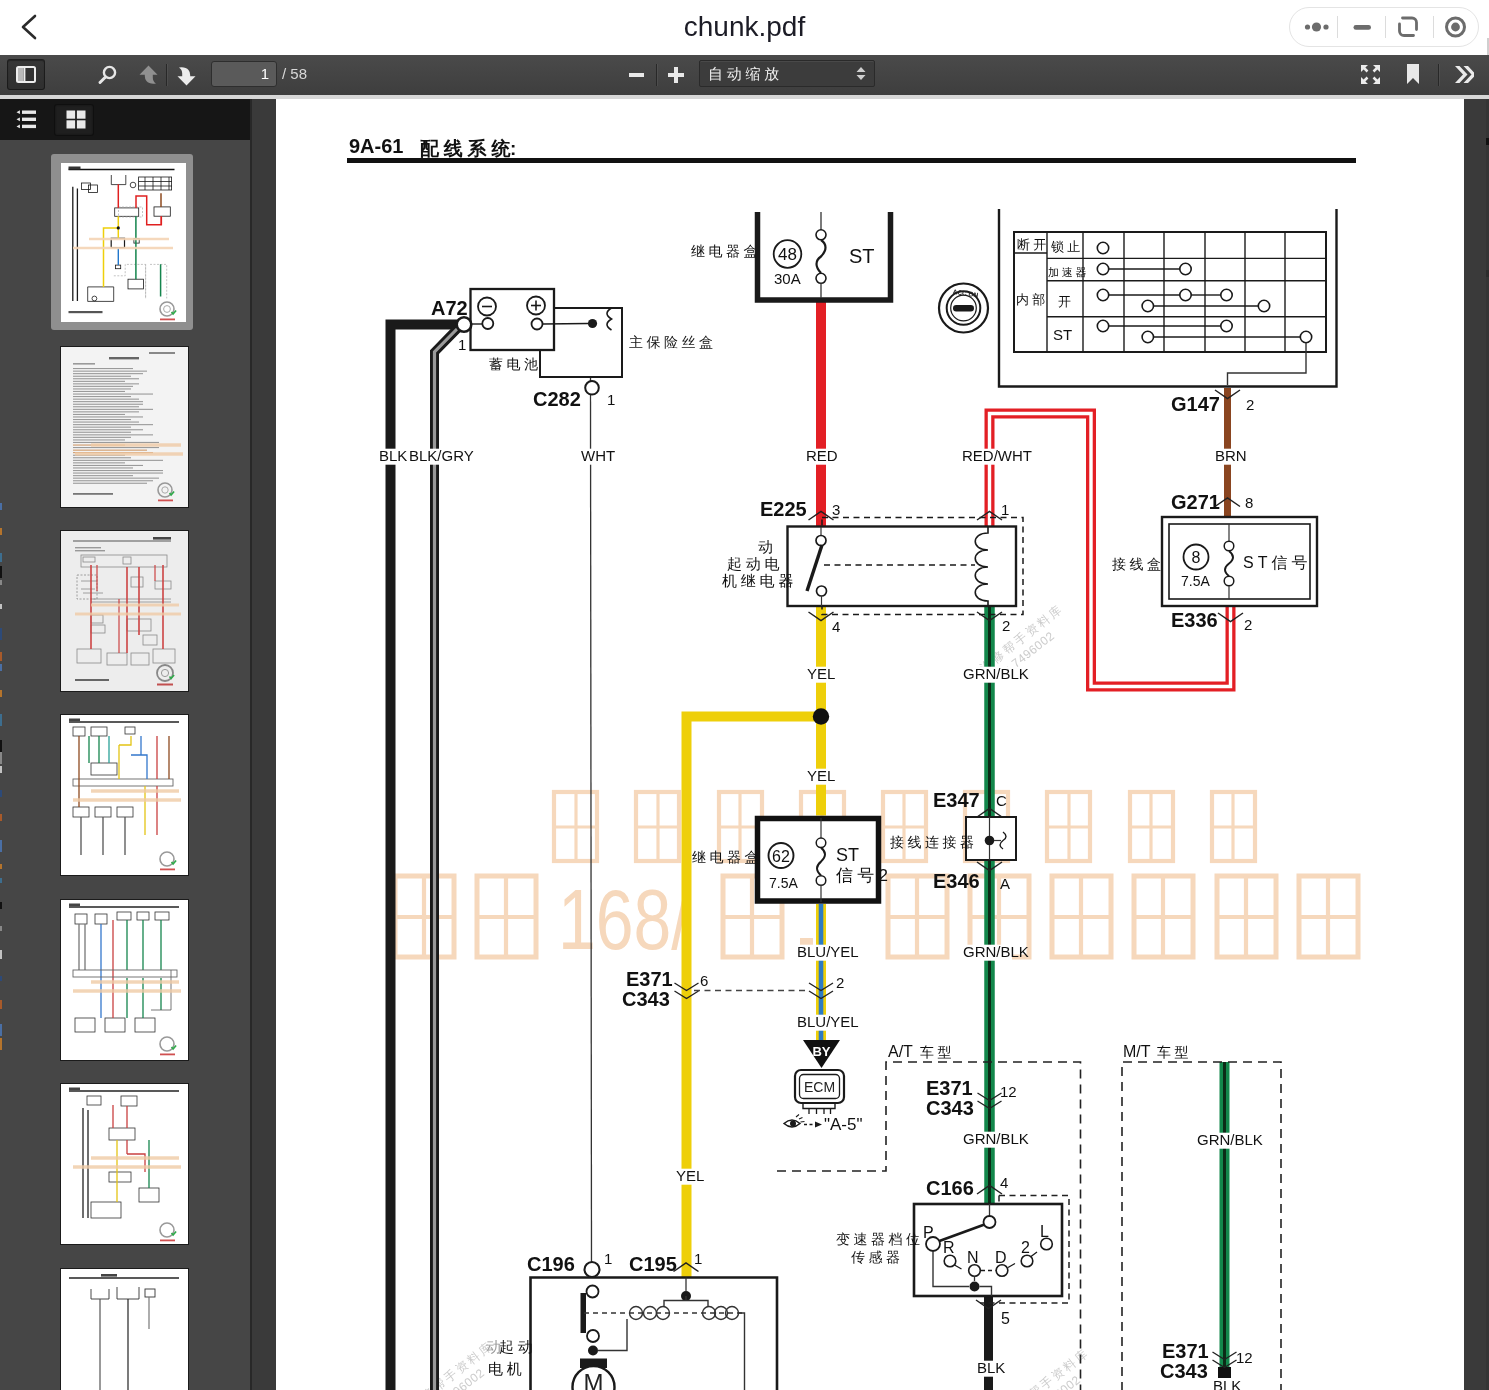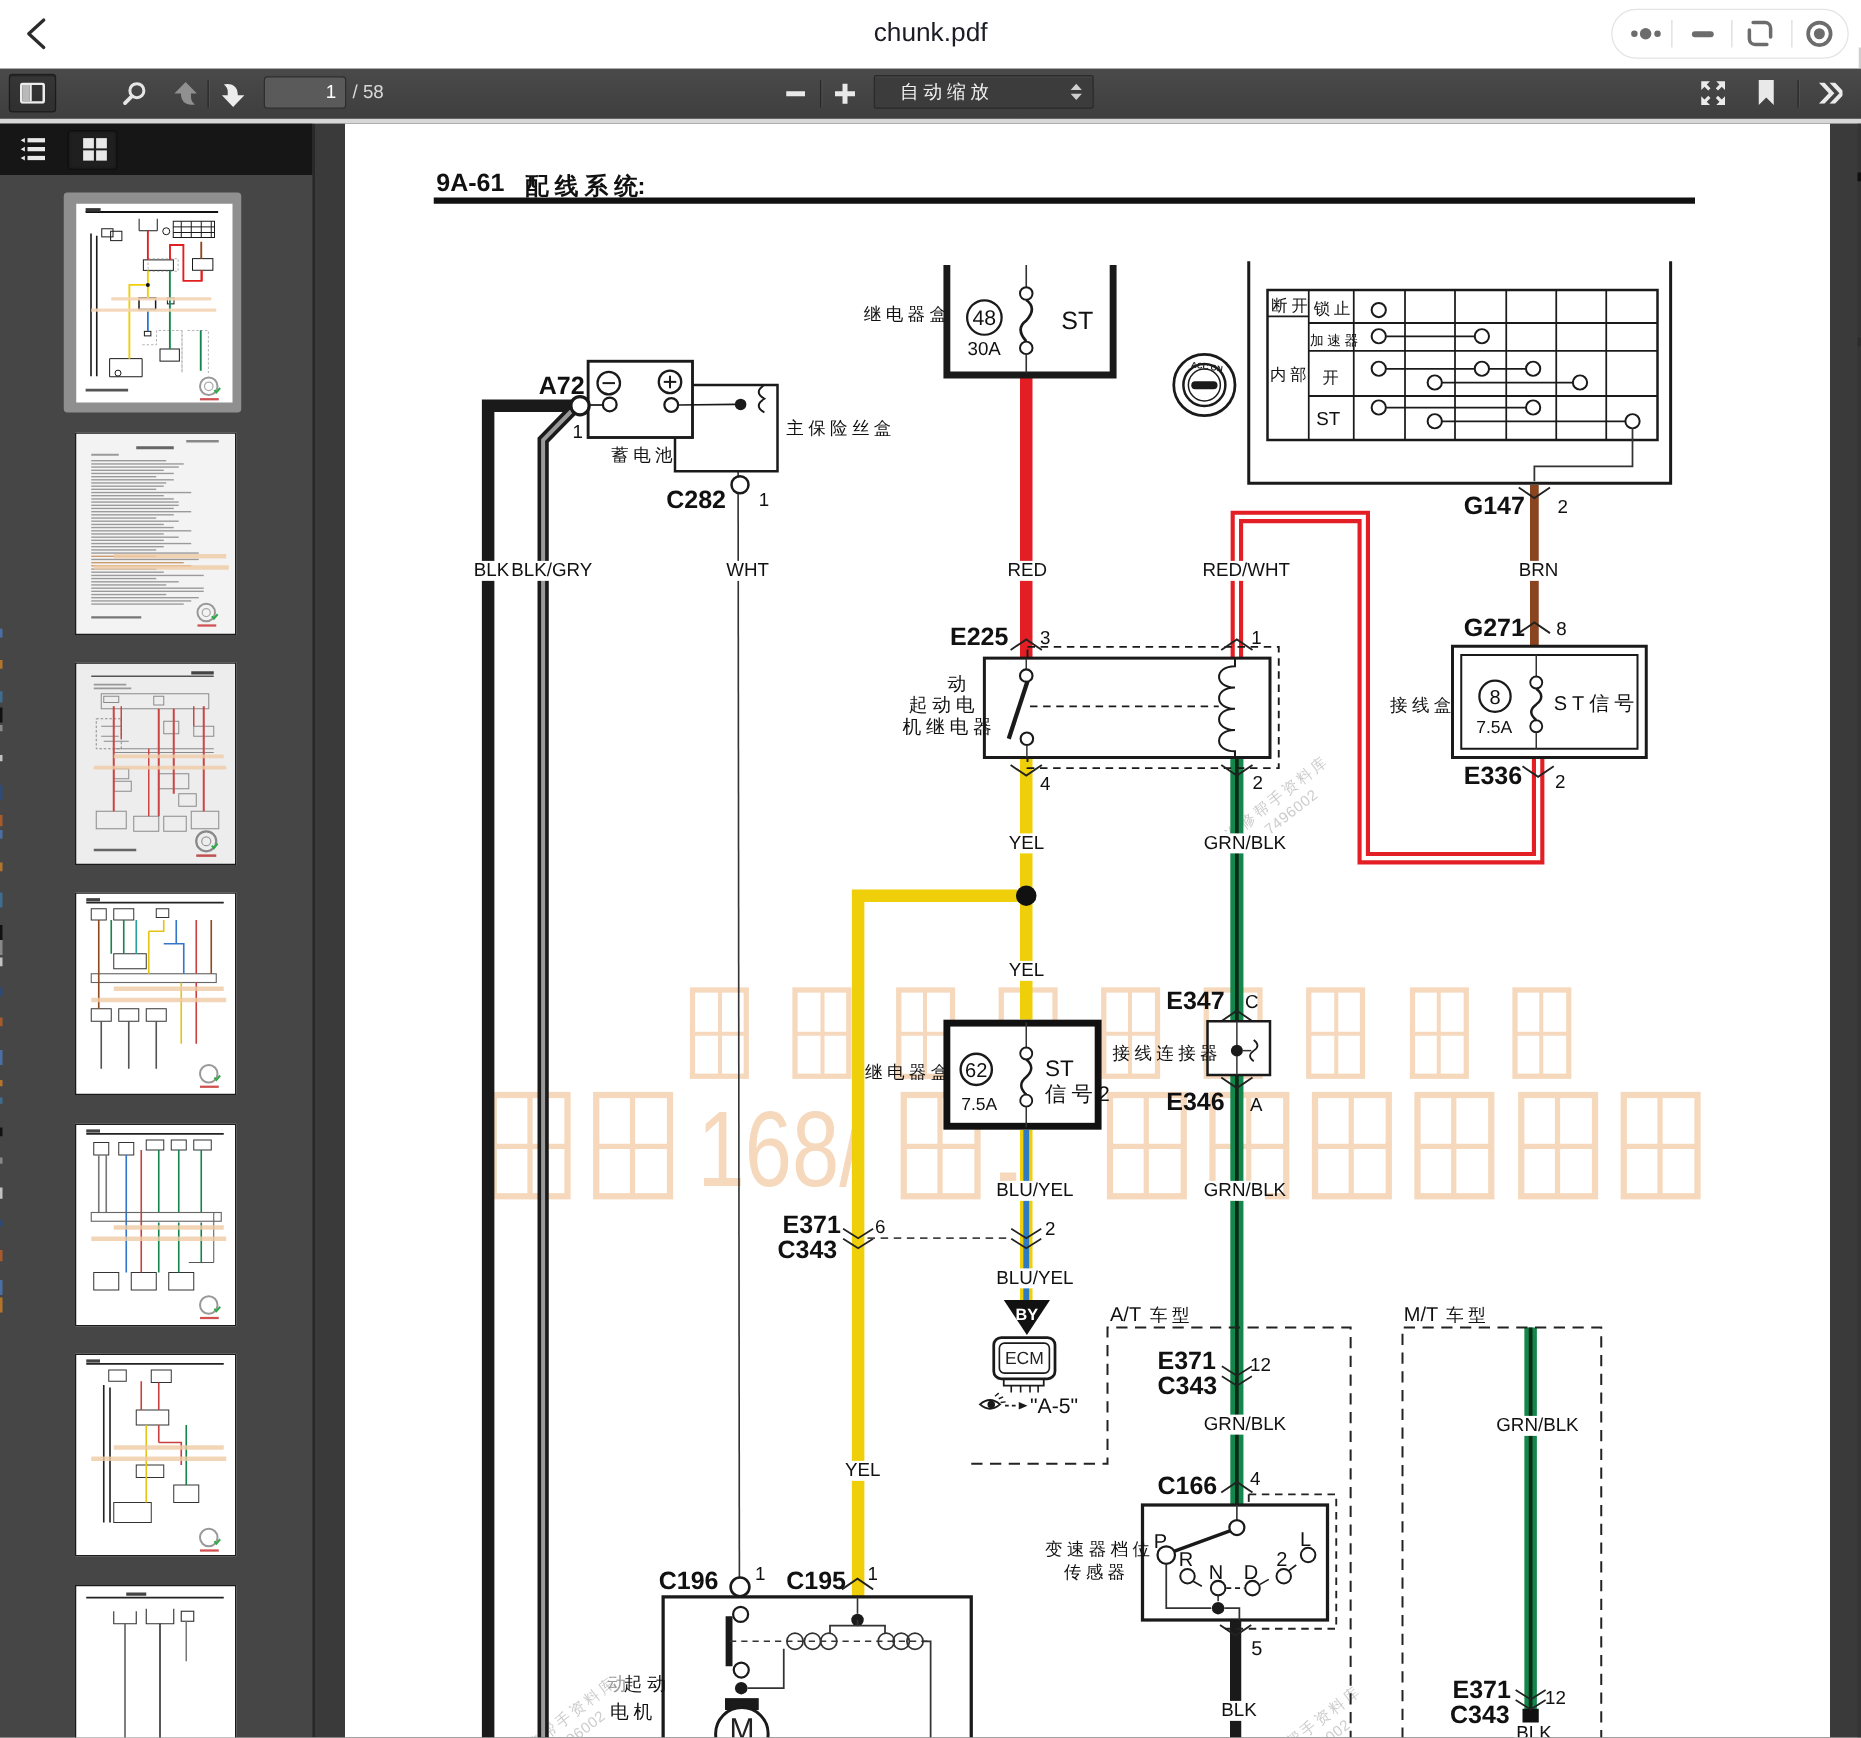--- a/index.html
+++ b/index.html
@@ -1,34 +1,34 @@
 <!DOCTYPE html>
 <html><head>
 <meta charset="utf-8">
 <style>
 html,body{margin:0;padding:0;}
 body{width:1489px;height:1390px;position:relative;overflow:hidden;background:#3b3b3b;font-family:"Liberation Sans",sans-serif;}
 .abs{position:absolute;}
 .cjk{letter-spacing:0.25em;}
 #titlebar{left:0;top:0;width:1489px;height:55px;background:#ffffff;}
-#title{left:0;top:0;width:1489px;height:53px;line-height:53px;text-align:center;font-size:21px;color:#1c1c26;}
+#title{left:0;top:0;width:1489px;height:53px;line-height:53px;text-align:center;font-size:28px;color:#1c1c26;}
 #capsule{left:1289px;top:7px;width:190px;height:40px;border:1px solid #e4e4e4;border-radius:21px;background:#fff;box-sizing:border-box;}
 .capsep{top:16px;width:1px;height:22px;background:#dcdcdc;}
 #toolbar{left:0;top:55px;width:1489px;height:40px;background:linear-gradient(#4a4a4a,#3e3e3e);}
 #lightband{left:0;top:95px;width:1489px;height:4px;background:#d7d7d7;}
 #sidebar{left:0;top:99px;width:250px;height:1291px;background:#464646;}
 #sidebarhead{left:0;top:99px;width:250px;height:41px;background:#161616;}
 #sideborder{left:250px;top:99px;width:2px;height:1291px;background:#282828;}
 #mainbg{left:252px;top:99px;width:1237px;height:1291px;background:#3a3a3a;}
 #page{left:276px;top:99px;width:1188px;height:1291px;background:#ffffff;}
 .tbtn{box-sizing:border-box;border-radius:3px;}
 .toggled{background:rgba(0,0,0,0.25);border:1px solid rgba(0,0,0,0.45);box-shadow:inset 0 1px 1px rgba(0,0,0,.35);}
 #pginput{left:211px;top:61px;width:66px;height:26px;background:#5a5a5a;border:1px solid #2e2e2e;border-radius:3px;box-sizing:border-box;color:#fff;font-size:15px;text-align:right;line-height:24px;padding-right:7px;}
 #pgcount{left:282px;top:65px;font-size:15px;color:#d8d8d8;}
-#zoomsel{left:699px;top:60px;width:176px;height:27px;background:#3c3c3c;border:1px solid #2a2a2a;border-radius:2px;box-sizing:border-box;box-shadow:inset 0 1px 0 rgba(255,255,255,.07);color:#f0f0f0;font-size:15px;line-height:25px;padding-left:20px;}
+#zoomsel{left:699px;top:60px;width:176px;height:27px;background:#3c3c3c;border:1px solid #2a2a2a;border-radius:2px;box-sizing:border-box;box-shadow:inset 0 1px 0 rgba(255,255,255,.07);color:#f0f0f0;font-size:15px;line-height:25px;padding-left:8px;}
 .vsep{top:64px;width:1px;height:22px;background:#282828;box-shadow:1px 0 0 rgba(255,255,255,.06);}
 </style>
 </head>
 <body>
 <div class="abs" id="titlebar"></div>
 <div class="abs" id="title">chunk.pdf</div>
 <svg class="abs" style="left:18px;top:13px" width="24" height="28" viewBox="0 0 24 28">
     <path d="M17 3 L5 14 L17 25" fill="none" stroke="#2b2b2b" stroke-width="2.6" stroke-linecap="round" stroke-linejoin="round"></path>
   </svg>
 <div class="abs" id="capsule"></div>

